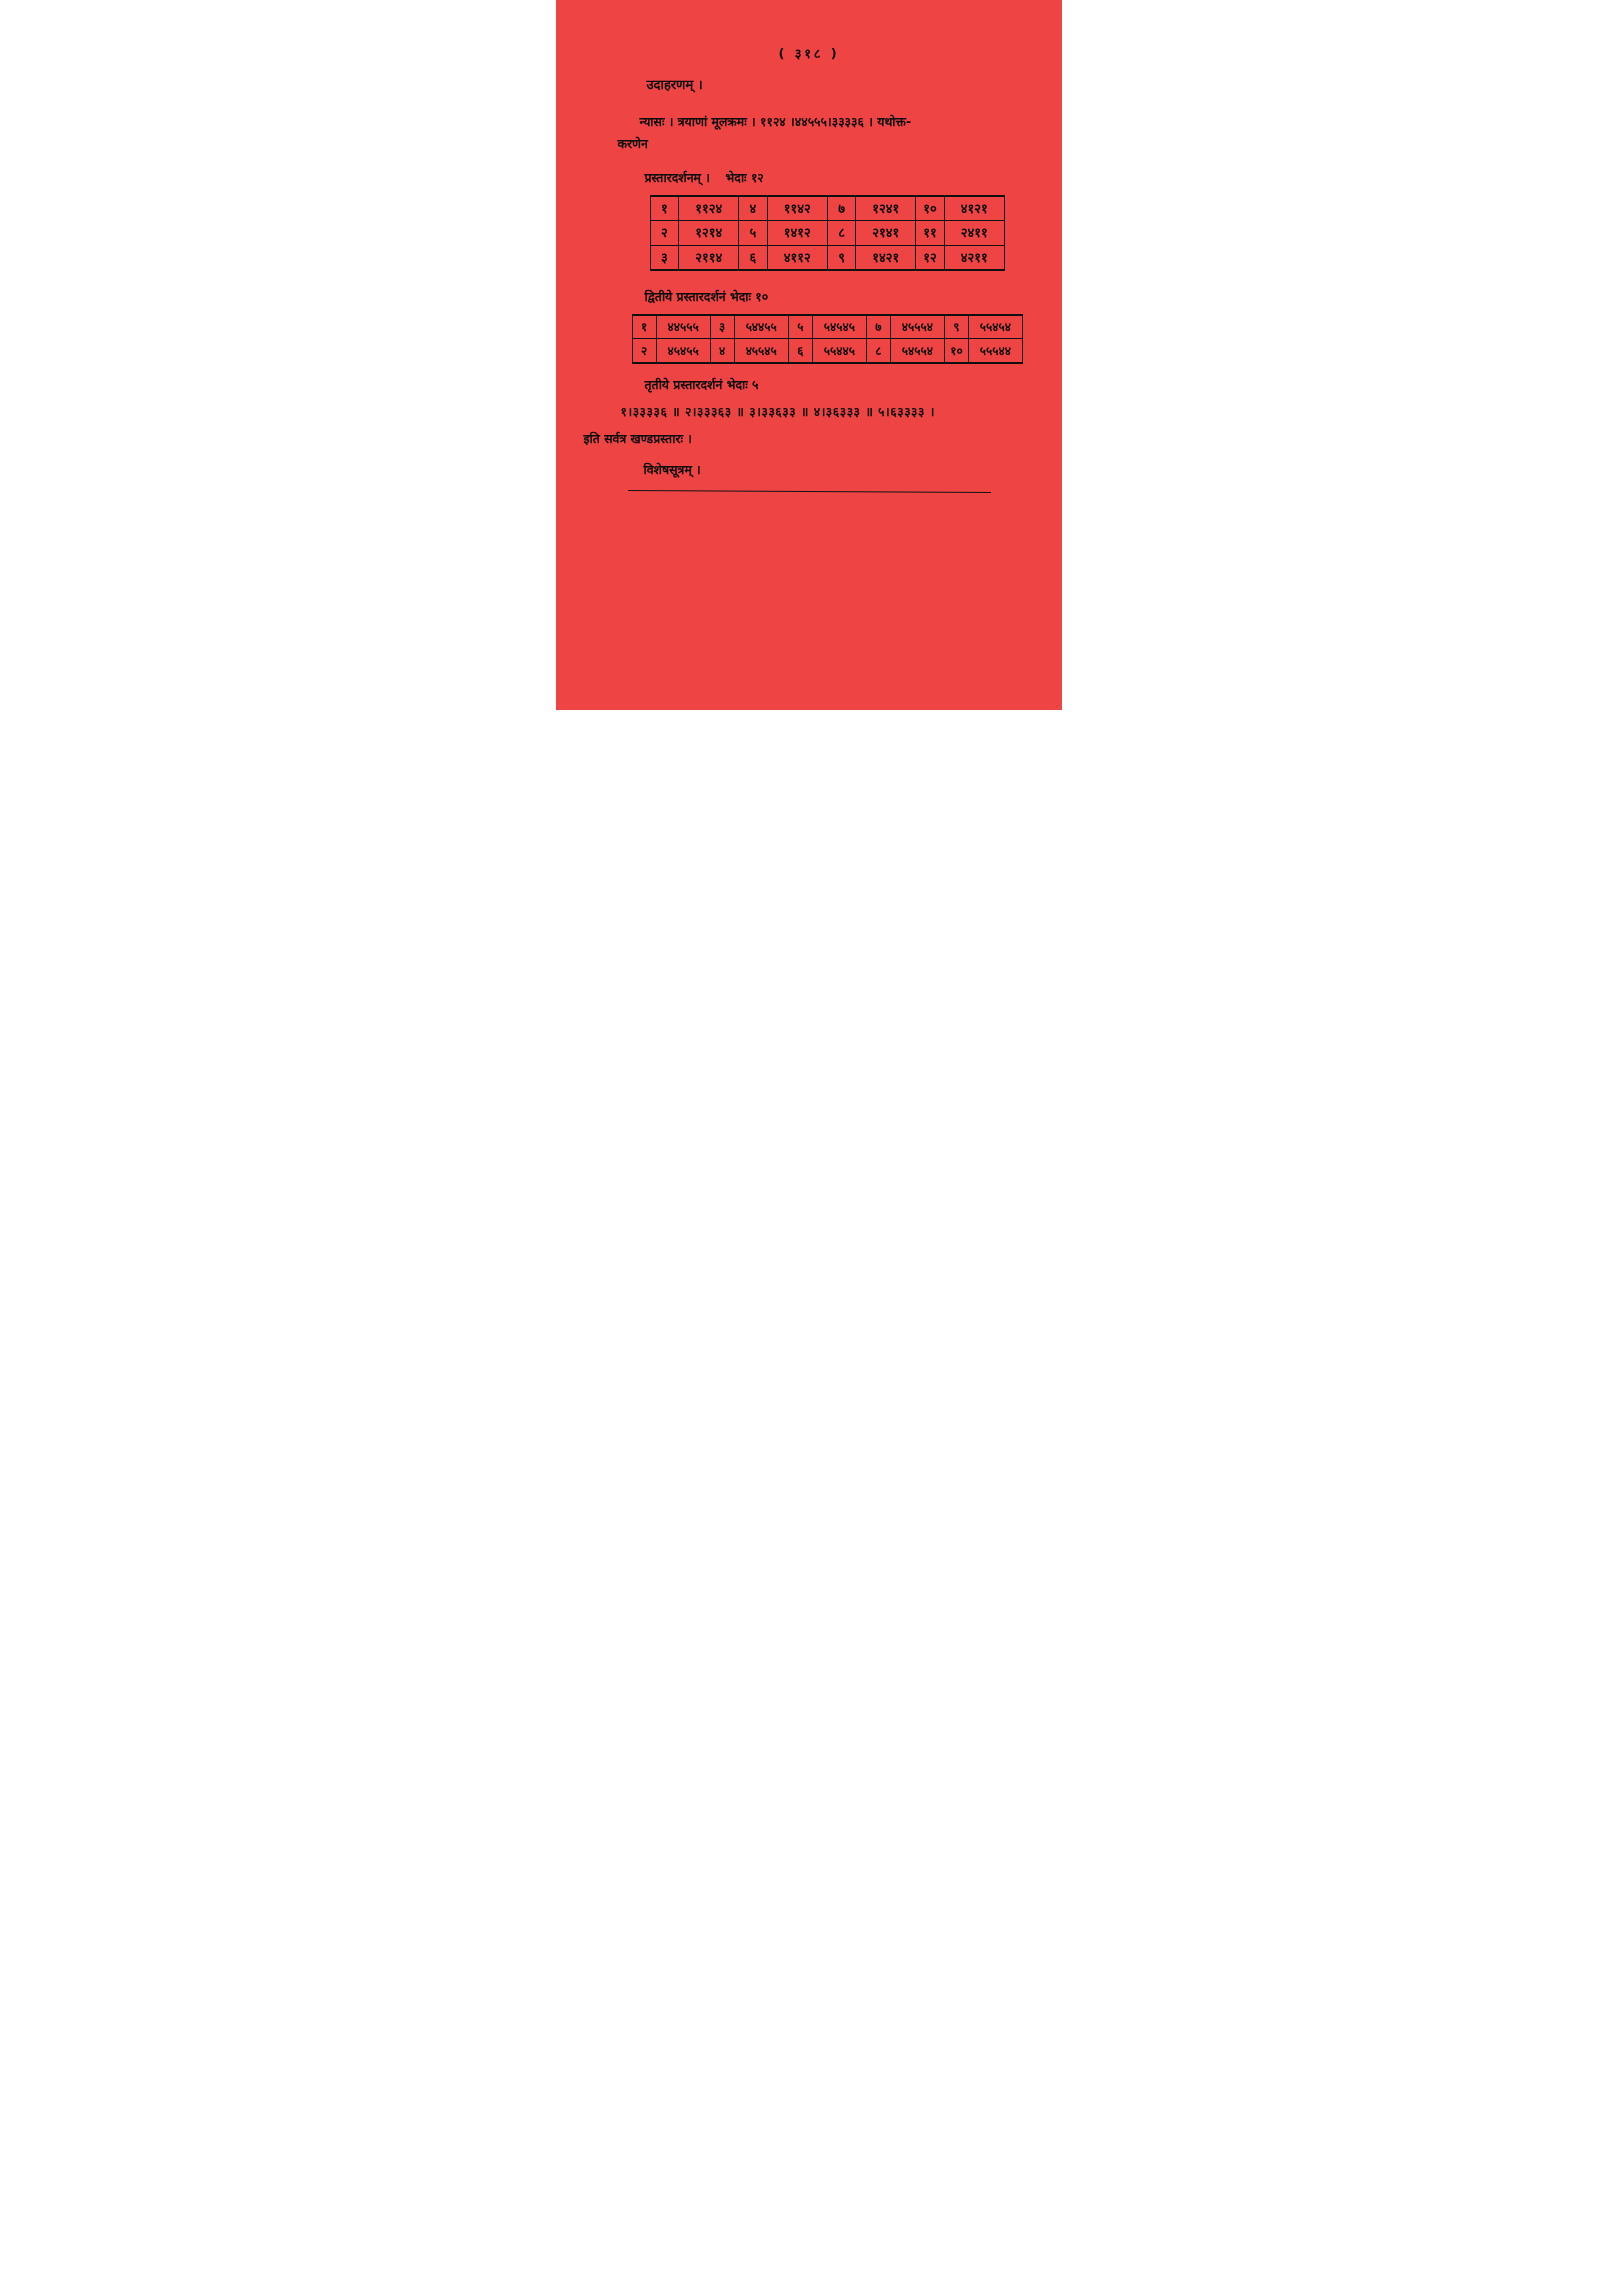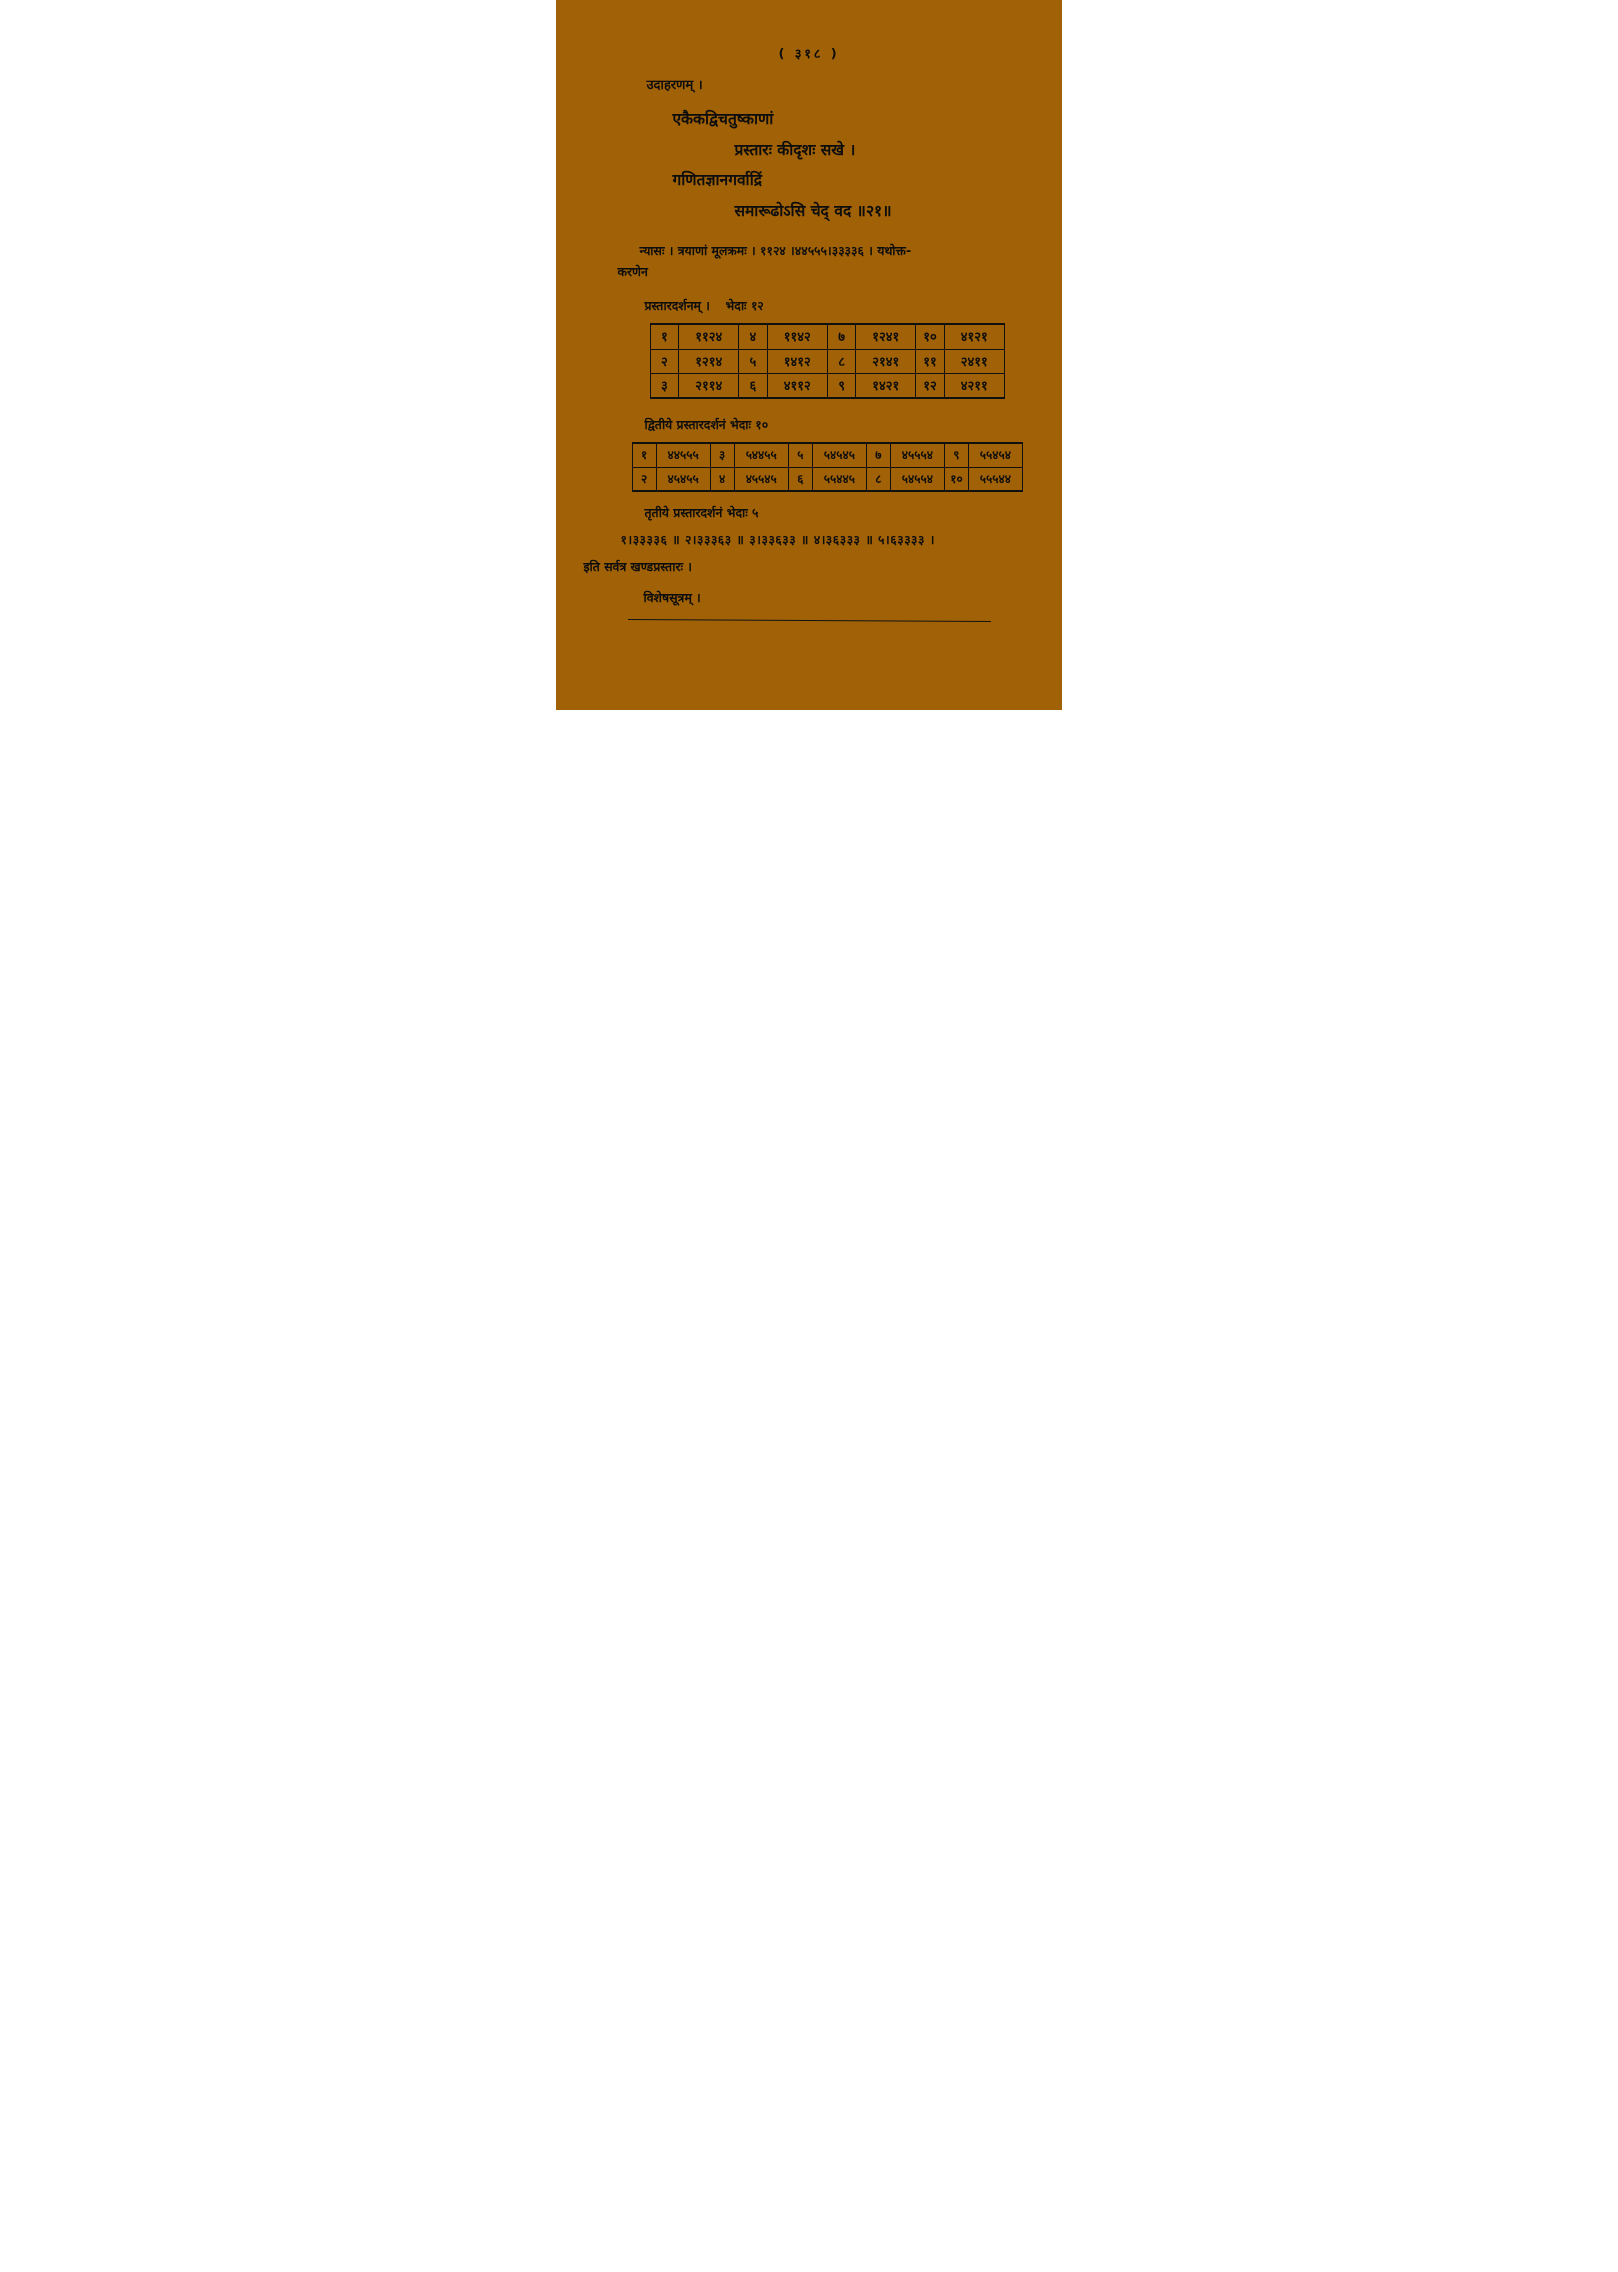--- a/index.html
+++ b/index.html
@@ -6,21 +6,21 @@
   html, body {
     margin: 0;
     padding: 0;
     background: #ffffff;
   }
   .page {
     position: relative;
     width: 506px;
     min-height: 710px;
     margin: 0 auto;
-    background: #a16207;
+    background: #ef4444;
     color: #0d0d0d;
     font-family: "DejaVu Sans", "Liberation Sans", sans-serif;
     font-weight: 700;
     box-sizing: border-box;
     padding: 44px 27.5px 18.3px 27.5px;
     overflow: hidden;
   }
   .page-number {
     text-align: center;
     font-size: 13px;
@@ -121,26 +121,20 @@
 </style>
 </head>
 <body>
 
 <div class="page">
 
   <div class="page-number">( ३१८ )</div>
 
   <div class="example-heading">उदाहरणम् ।</div>
 
-  <div class="verse">
-    <div class="v-line ind-a">एकैकद्विचतुष्काणां</div>
-    <div class="v-line ind-b">प्रस्तारः कीदृशः सखे ।</div>
-    <div class="v-line ind-a">गणितज्ञानगर्वाद्रिं</div>
-    <div class="v-line ind-b">समारूढोऽसि चेद् वद ॥२१॥</div>
-  </div>
 
   <div class="nyasa">
     <div class="first">न्यासः । त्रयाणां मूलक्रमः ।  ११२४ ।४४५५५।३३३३६ ।  यथोक्त-</div>
     <div>करणेन</div>
   </div>
 
   <div class="section-line prastara-heading">
     <span>प्रस्तारदर्शनम् ।</span><span class="bheda-gap"></span><span>भेदाः १२</span>
   </div>
 

